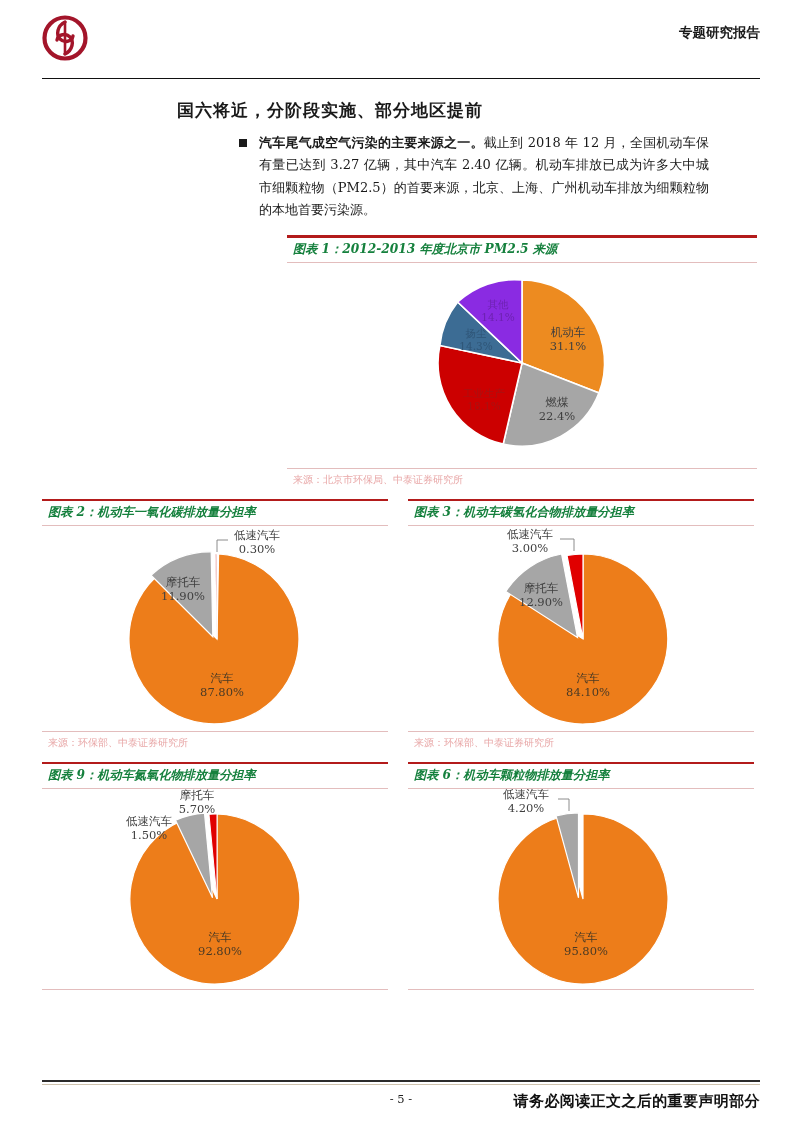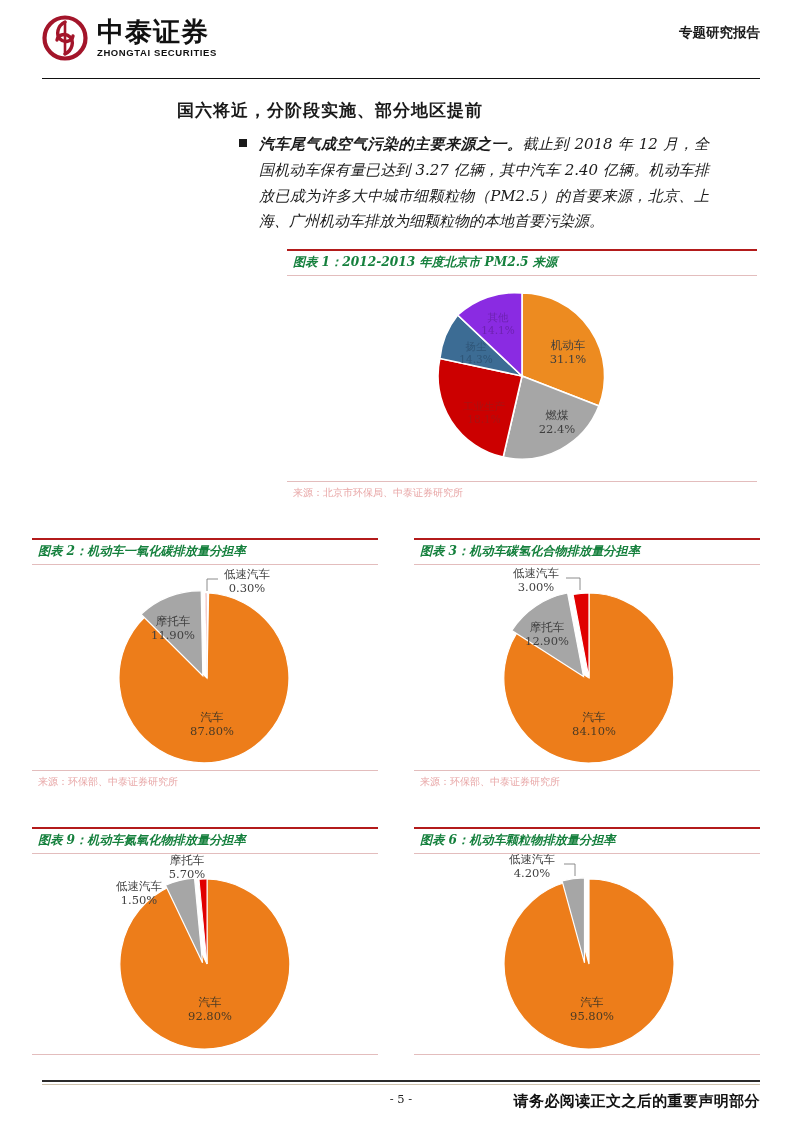--- a/index.html
+++ b/index.html
@@ -40,23 +40,22 @@
   .section-title {
     margin:20px 0 0 135px;
     font-size:17px; font-weight:bold; letter-spacing:1px;
     font-family:"DejaVu Serif","Liberation Serif",serif;
   }
 
   
   .bullet-block { margin:10px 0 0 197px; display:flex; gap:12px; width:470px; }
   .bullet-square { width:8px; height:8px; background:#1a1a1a; flex:0 0 8px; margin-top:7px; }
   .bullet-text {
-    font-size:15px; line-height:1.72; text-align:justify;
-    font-family:"DejaVu Serif","Liberation Serif",serif;
-    font-style:italic;
+    font-size:13px; line-height:1.72; text-align:justify;
+    font-family:"DejaVu Serif","Liberation Serif",serif;
   }
   .bullet-text b { font-weight:bold; }
 
   
   .fig-wide { margin:14px 0 0 245px; width:470px; }
 
   .fig-cap-rule-top { height:2.1px; background:#B31B1B; }
   .fig-cap-rule-bottom { height:1px; background:#e3bdbd; }
   .fig-caption {
     color:#15803d; font-weight:bold; font-style:italic;
@@ -64,21 +63,21 @@
     font-family:"DejaVu Serif","Liberation Serif",serif;
     white-space:nowrap;
   }
   .fig-source {
     color:#e8a6a6; font-size:10px; padding:4px 6px 0 6px;
     font-family:"DejaVu Serif","Liberation Serif",serif;
   }
   .fig-source-rule { height:1px; background:#e3bdbd; }
 
   
-  .fig-grid { display:flex; gap:36px; margin-top:38px;justify-content:flex-end; }
+  .fig-grid { display:flex; gap:20px; margin-top:12px; }
   .fig-col { width:346px; }
 
   .chart-area { position:relative; width:100%; }
   .chart-area.h1 { height:205px; }
   .chart-area.h2 { height:205px; }
   .chart-area.h3 { height:200px; }
 
   .pie-svg { display:block; margin:0 auto; }
 
   
@@ -106,24 +105,20 @@
   <div class="header">
     <div class="logo-wrap">
       <div class="logo-mark">
         <svg width="46" height="46" viewBox="0 0 46 46">
           <circle cx="23" cy="23" r="20.5" fill="none" stroke="#A3152A" stroke-width="4.2"></circle>
           <path d="M23 7 C15 11 14 20 18 24 C22 28 30 27 31 21" fill="none" stroke="#A3152A" stroke-width="3.4" stroke-linecap="round"></path>
           <path d="M23 39 C31 35 32 26 28 22 C24 18 16 19 15 25" fill="none" stroke="#A3152A" stroke-width="3.4" stroke-linecap="round"></path>
           <line x1="23" y1="6" x2="23" y2="40" stroke="#A3152A" stroke-width="2.6"></line>
         </svg>
       </div>
-      <div class="logo-text">
-        <span class="logo-cn">中泰证券</span>
-        <span class="logo-en">ZHONGTAI SECURITIES</span>
-      </div>
     </div>
     <div class="header-right">专题研究报告</div>
   </div>
   <div class="header-rule"></div>
 
   <div class="section-title">国六将近，分阶段实施、部分地区提前</div>
 
   <div class="bullet-block">
     <div class="bullet-square"></div>
     <div class="bullet-text">

